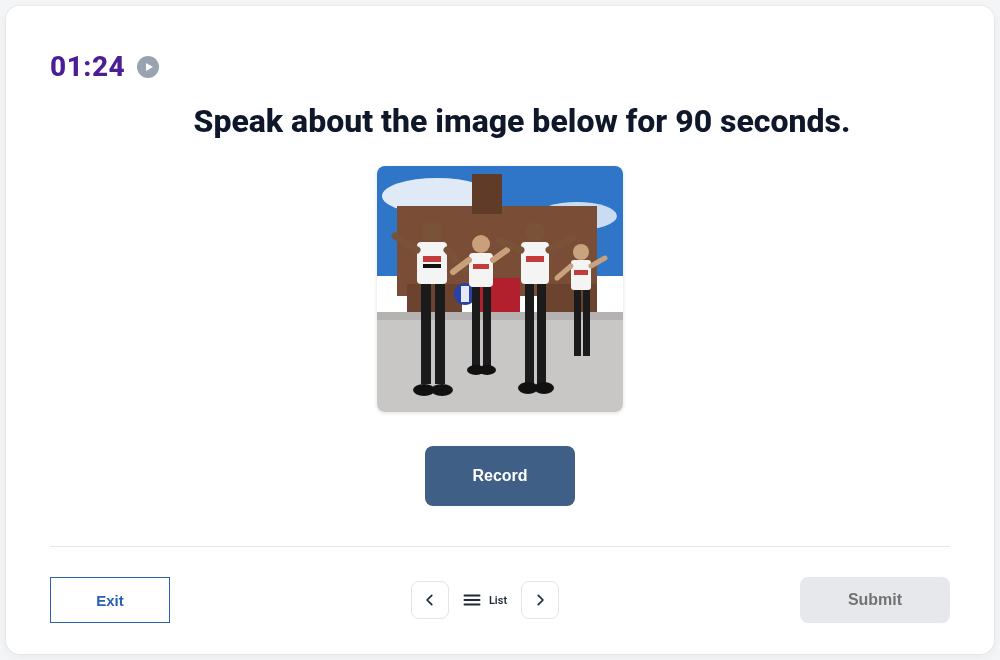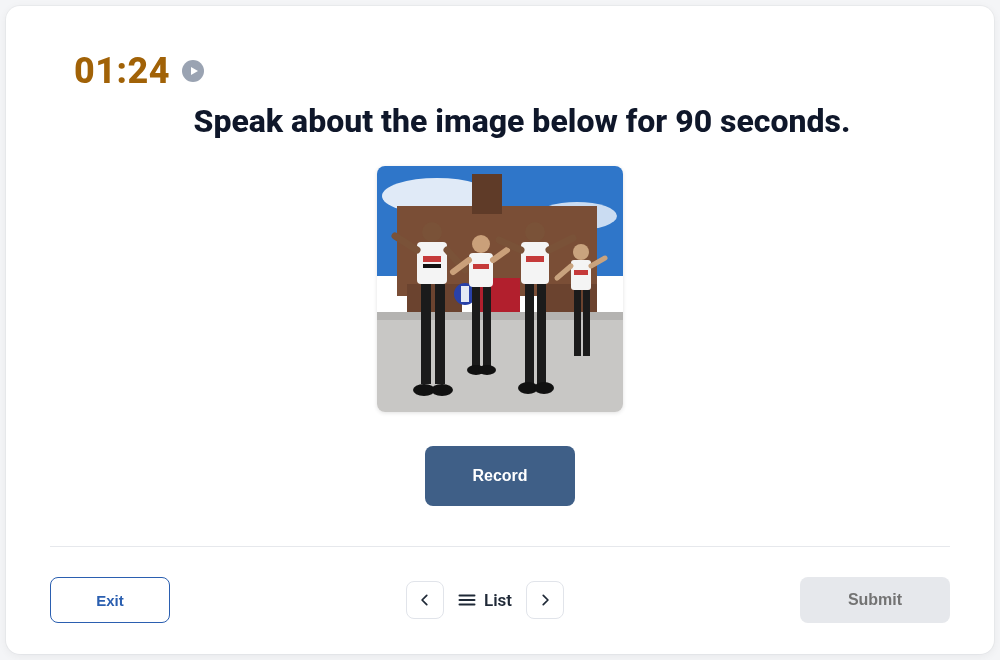--- a/index.html
+++ b/index.html
@@ -10,21 +10,21 @@
     margin:6px auto;
     background:#fff;
     border-radius:14px;
     box-shadow:0 2px 10px rgba(12,20,40,.06),0 0 0 1px rgba(12,20,40,.03);
   }
   .timer-row{
     position:absolute;left:44px;top:44px;
     display:flex;align-items:center;gap:12px;
   }
   .timer{
-    font-size:36px;font-weight:800;color:#a16207;letter-spacing:.5px;margin-left:24px;
+    font-size:28px;font-weight:800;color:#4c1d95;letter-spacing:.5px;
   }
   .play-circle{
     width:22px;height:22px;border-radius:50%;
     background:#9aa3b2;display:flex;align-items:center;justify-content:center;
     cursor:pointer;
   }
   .play-tri{
     width:0;height:0;border-left:7px solid #fff;border-top:4.5px solid transparent;border-bottom:4.5px solid transparent;margin-left:2px;
   }
   .prompt{
@@ -43,31 +43,31 @@
     background:#3f5f87;color:#fff;font-size:16px;font-weight:700;cursor:pointer;
   }
   .divider{
     position:absolute;left:44px;right:44px;top:540px;height:1px;background:#e6e8ec;
   }
   .footer{
     position:absolute;left:44px;right:44px;top:570px;height:48px;
     display:flex;align-items:center;justify-content:space-between;
   }
   .exit-btn{
-    width:120px;height:46px;border-radius:8px;background:#fff;
+    width:120px;height:46px;border-radius:0;background:#fff;
     border:1.5px solid #2b5fb0;color:#2b5fb0;font-weight:700;font-size:15px;cursor:pointer;
   }
   .nav-group{display:flex;align-items:center;gap:8px;}
   .sq-btn{
     width:36px;height:36px;border-radius:8px;border:1px solid #e1e4ea;background:#fff;
     display:flex;align-items:center;justify-content:center;cursor:pointer;color:#1f2937;
   }
   .sq-btn svg{width:14px;height:14px;}
   .list-btn{
-    display:flex;align-items:center;gap:8px;cursor:pointer;font-weight:600;color:#1f2937;font-size:17px;padding:0 6px;
+    display:flex;align-items:center;gap:8px;cursor:pointer;font-weight:600;color:#1f2937;font-size:11px;padding:0 6px;
   }
   .list-btn svg{width:18px;height:14px;}
   .submit-btn{
     width:150px;height:46px;border:none;border-radius:8px;
     background:#e6e8ec;color:#737373;font-weight:800;font-size:16px;cursor:default;
   }
 </style>
 </head>
 <body>
 

